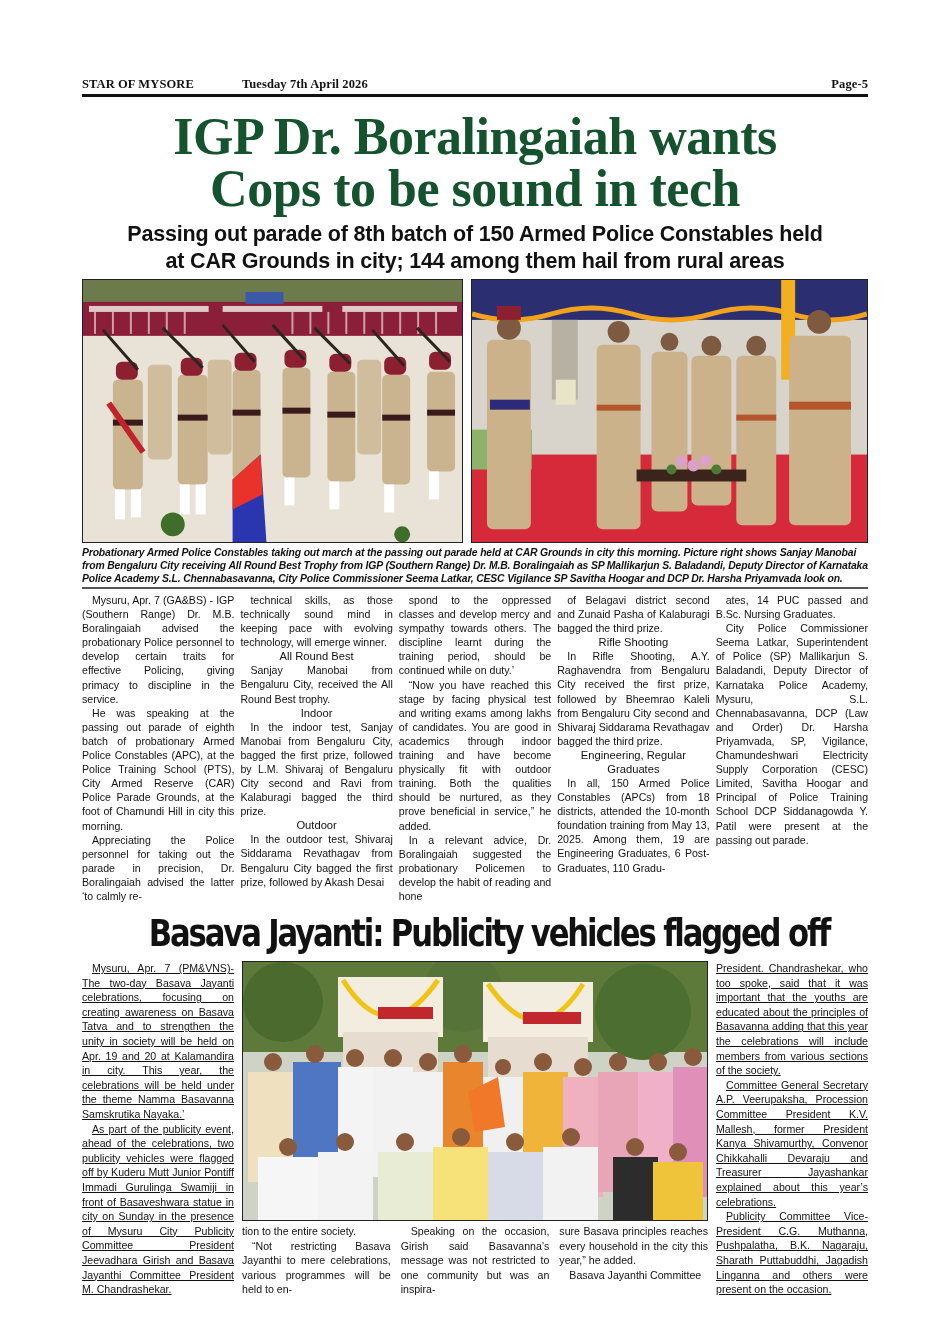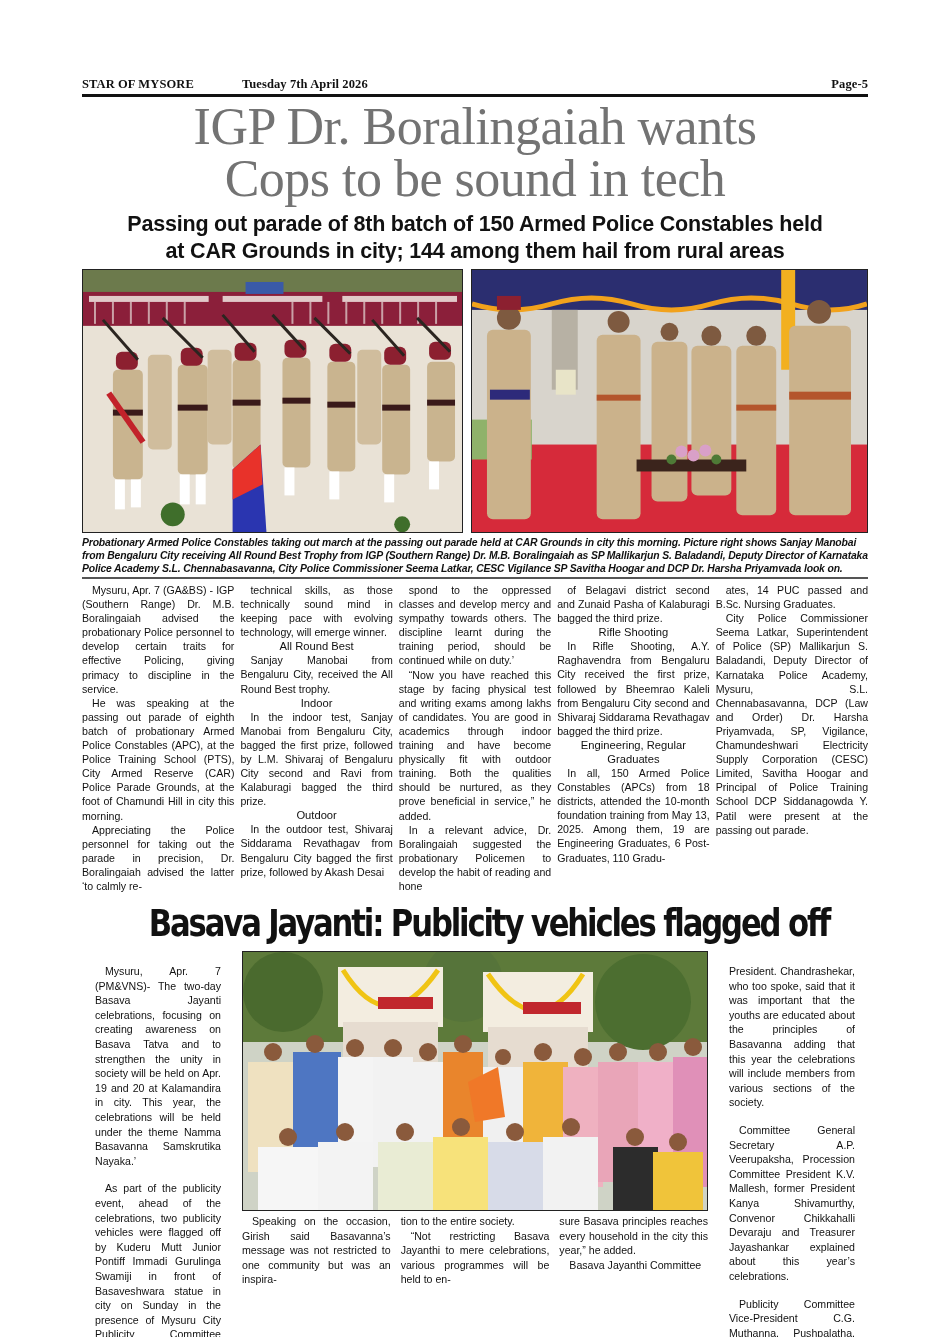--- a/index.html
+++ b/index.html
@@ -5,41 +5,41 @@
   html, body { margin: 0; padding: 0; background: #ffffff; }
   body { width: 945px; height: 1337px; position: relative; overflow: hidden; font-family: "Liberation Sans", sans-serif; color: #111; }
   .page { position: absolute; left: 82px; top: 74px; width: 786px; }
 
   .masthead { display: flex; align-items: flex-end; height: 18px; font-family: Liberation Serif, serif; font-weight: bold; font-size: 12.5px; letter-spacing: 0.1px; }
   .masthead .paper { width: 160px; }
   .masthead .date { flex: 1; }
   .masthead .pageno { text-align: right; }
   .rule-thick { height: 3px; background: #111; margin-top: 2px; }
 
-  .headline { font-family: "Liberation Serif", serif; font-weight: normal; color: #737373; text-align: center; font-size: 52px; line-height: 52px; letter-spacing: -0.5px; margin-top: 4px; }
+  .headline { font-family: "Liberation Serif", serif; font-weight: bold; color: #14532d; text-align: center; font-size: 52px; line-height: 52px; letter-spacing: -0.5px; margin-top: 14px; }
   .deck { font-family: "Liberation Sans", sans-serif; font-weight: bold; text-align: center; font-size: 21.5px; line-height: 27px; margin-top: 6px; letter-spacing: -0.2px; }
 
   .photos { display: flex; gap: 8px; margin-top: 4px; height: 264px; }
   .photo { position: relative; border: 1px solid #222; overflow: hidden; }
   .photo.left { width: 380px; }
   .photo.right { width: 396px; }
 
   .caption { font-family: "Liberation Sans", sans-serif; font-style: italic; font-weight: bold; font-size: 10.4px; line-height: 13px; margin-top: 3px; letter-spacing: -0.15px; }
   .rule-mid { height: 2px; background: #555; margin-top: 2px; }
 
   .cols { display: flex; gap: 6px; margin-top: 4px; }
   .col { flex: 1; font-size: 10.6px; line-height: 14.1px; text-align: justify; hyphens: manual; }
   .col p { margin: 0; text-indent: 10px; }
   .col .sub { font-weight: normal; text-align: center; font-size: 11.2px; line-height: 14px; text-indent: 0; }
 
   .headline2 { font-family: "DejaVu Sans", sans-serif; font-weight: bold; text-align: center; font-size: 37px; line-height: 46px; margin-top: 8px; letter-spacing: -2.6px; transform: scaleX(0.83); transform-origin: center; white-space: nowrap; }
 
   .story2 { display: flex; gap: 8px; margin-top: 4px; }
   .story2 .side { width: 152px; font-size: 10.6px; line-height: 14.6px; text-align: justify; }
-  .story2 .side p { margin: 13px; text-indent: 10px; }
+  .story2 .side p { margin: 0; text-indent: 10px; text-decoration: underline; }
   .story2 .center { width: 466px; }
   .photo.bottom { width: 464px; height: 258px; }
   .undercols { display: flex; gap: 10px; margin-top: 3px; }
   .undercols .col { line-height: 14.6px; }
 
   
   .scene { position: absolute; inset: 0; }
 </style>
 </head>
 <body>
@@ -305,25 +305,25 @@
                 <circle cx="272" cy="180" r="9"></circle>
                 <circle cx="328" cy="175" r="9"></circle>
                 <circle cx="392" cy="185" r="9"></circle>
                 <circle cx="435" cy="190" r="9"></circle>
               </g>
           </g>
         </svg>
       </div>
       <div class="undercols">
         <div class="col">
-          <p>Speaking on the occasion, Girish said Basavanna’s message was not restricted to one community but was an inspira-</p>
+          <p style="text-indent:0">tion to the entire society.</p>
+          <p>“Not restricting Basava Jayanthi to mere celebrations, various programmes will be held to en-</p>
         </div>
         <div class="col">
-          <p style="text-indent:0">tion to the entire society.</p>
-          <p>“Not restricting Basava Jayanthi to mere celebrations, various programmes will be held to en-</p>
+          <p>Speaking on the occasion, Girish said Basavanna’s message was not restricted to one community but was an inspira-</p>
         </div>
         <div class="col">
           <p style="text-indent:0">sure Basava principles reaches every household in the city this year,” he added.</p>
           <p>Basava Jayanthi Committee</p>
         </div>
       </div>
     </div>
     <div class="side">
       <p style="text-indent:0">President. Chandrashekar, who too spoke, said that it was important that the youths are educated about the principles of Basavanna adding that this year the celebrations will include members from various sections of the society.</p>
       <p>Committee General Secretary A.P. Veerupaksha, Procession Committee President K.V. Mallesh, former President Kanya Shivamurthy, Convenor Chikkahalli Devaraju and Treasurer Jayashankar explained about this year’s celebrations.</p>

